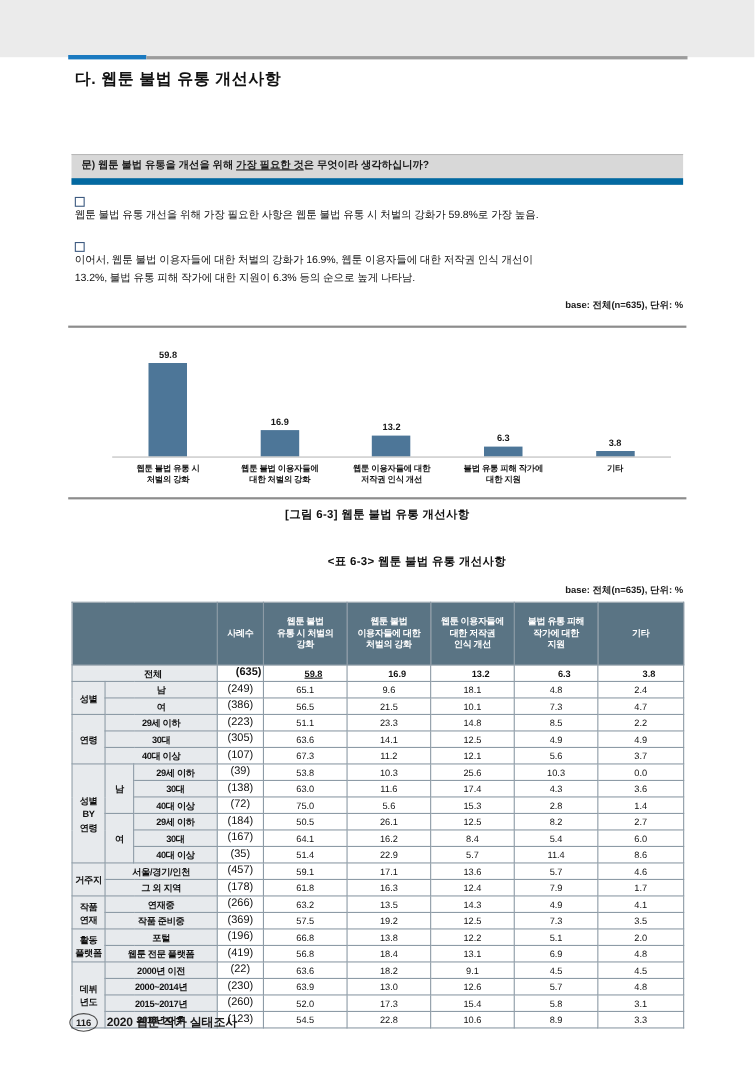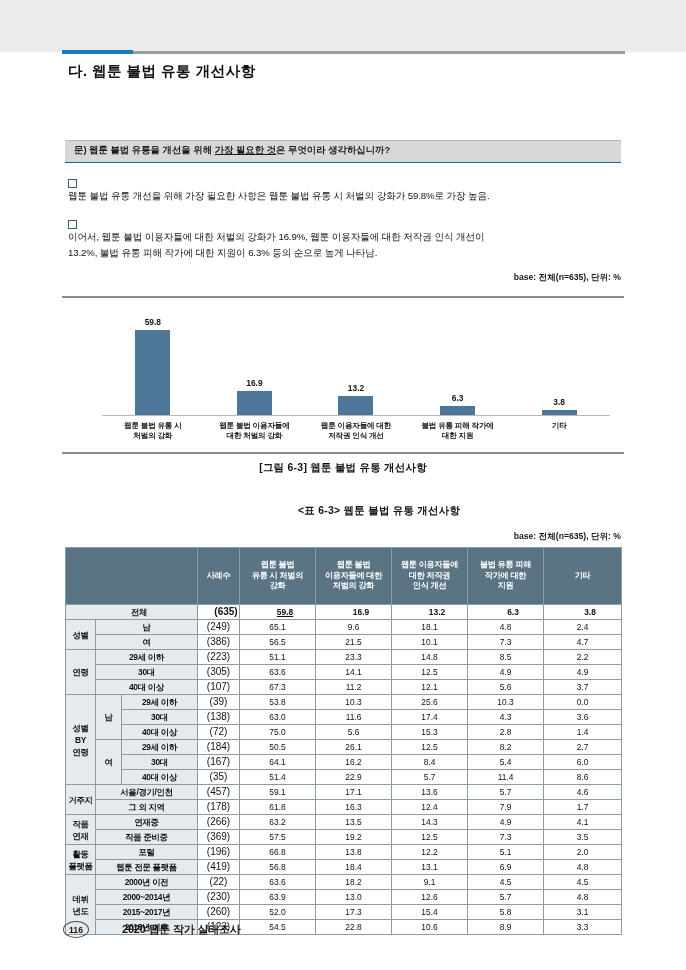--- a/index.html
+++ b/index.html
@@ -18,21 +18,21 @@
   .topband{position:absolute;left:0;top:0;width:686px;height:52px;background:#ebebeb;}
   .rulewrap{position:absolute;left:0;top:50px;width:686px;height:5px;}
   .rule-blue{position:absolute;left:62px;top:0;width:71px;height:4px;background:#1b7ac0;}
   .rule-gray{position:absolute;left:133px;top:1px;width:492px;height:3px;background:#9c9c9c;}
 
   
   .h-sect{position:absolute;left:68px;top:62px;font-size:14.5px;font-weight:bold;letter-spacing:.5px;color:#111;}
 
   
   .qbar{position:absolute;left:65px;top:140px;width:556px;height:21px;background:#d8d8d8;
-        border-top:1px solid #b8b8b8;border-bottom:1px solid #0369a1;}
+        border-top:1px solid #b8b8b8;border-bottom:6px solid #0369a1;}
   .qbar span{position:absolute;left:9px;top:3px;font-size:9.4px;font-weight:bold;color:#1c1c1c;white-space:nowrap;}
   .qbar u{text-decoration:underline;}
 
   
   .bullets{position:absolute;left:68px;top:176px;width:554px;}
   .bullet{display:flex;align-items:flex-start;margin-bottom:13px;flex-direction:column;}
   .bchk{flex:0 0 auto;width:7px;height:7px;border:1px solid #3d5a80;margin:3px 9px 0 0;background:#fff;}
   .btxt{font-size:9.6px;line-height:16px;color:#111;letter-spacing:-.1px;}
   .btxt .l2{display:block;}
 
@@ -67,21 +67,21 @@
        letter-spacing:-.3px;height:14px;line-height:14px;white-space:nowrap;}
   .lbl.vert{line-height:12px;}
   .num{background:#ffffff;text-align:center;color:#111;height:14px;line-height:14px;font-size:8.4px;}
   .n-case{background:#ffffff;text-align:center;color:#111;height:14px;line-height:14px;font-size:10px;}
   tr.total td{font-weight:bold;background:#e7eaed;padding-left:15px;}
   tr.total td.num,tr.total td.n-case{background:#ffffff;}
   tr.total td.num{font-weight:bold;}
   .u{text-decoration:underline;}
 
   
-  .footer{position:absolute;left:63px;top:921px;display:flex;align-items:center;gap:25px;}
+  .footer{position:absolute;left:63px;top:921px;display:flex;align-items:center;}
   .pagenum{width:24px;height:15px;border:1.4px solid #4a4a4a;border-radius:50%;
            font-size:8.6px;font-weight:bold;display:flex;align-items:center;justify-content:center;color:#1a1a1a;}
   .ftxt{margin-left:8px;font-size:11px;font-weight:bold;color:#1a1a1a;letter-spacing:-.2px;}
 </style>
 </head>
 <body>
 
 <div class="page">
 
   <div class="topband"></div>

